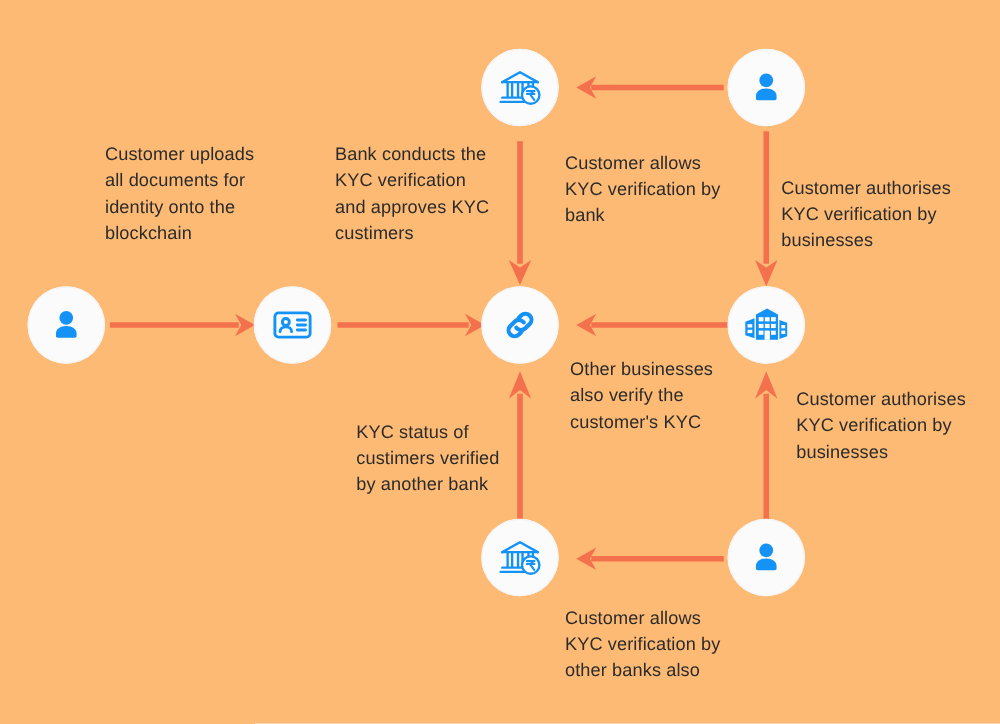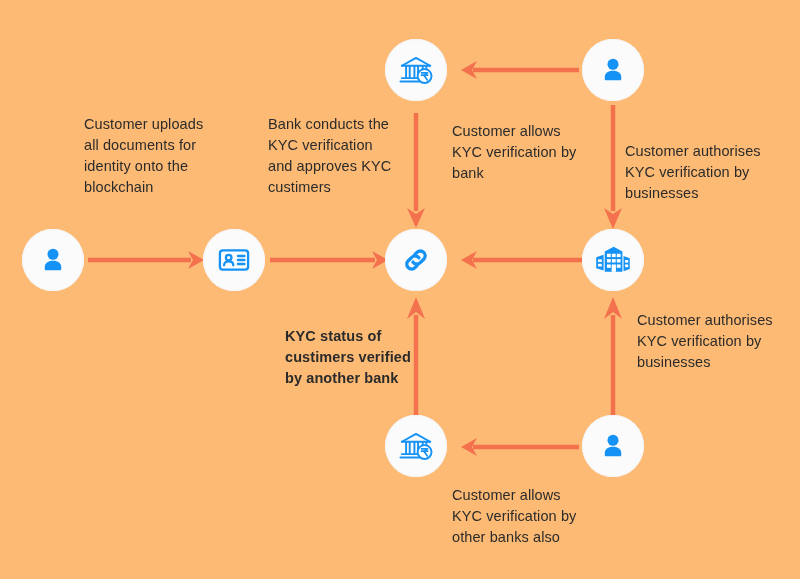--- a/index.html
+++ b/index.html
@@ -248,22 +248,25 @@
 custimers</div>
 
   <div class="caption" style="left:452px; top:121px; width:165px;">Customer allows
 KYC verification by
 bank</div>
 
   <div class="caption" style="left:625px; top:141px; width:180px;">Customer authorises
 KYC verification by
 businesses</div>
 
-
-  <div class="caption" style="left:285px; top:326px; width:170px;font-weight:bold;">KYC status of
+  <div class="caption" style="left:456px; top:286px; width:175px;">Other businesses
+also verify the
+customer's KYC</div>
+
+  <div class="caption" style="left:285px; top:336px; width:170px;">KYC status of
 custimers verified
 by another bank</div>
 
   <div class="caption" style="left:637px; top:310px; width:180px;">Customer authorises
 KYC verification by
 businesses</div>
 
   <div class="caption" style="left:452px; top:485px; width:175px;">Customer allows
 KYC verification by
 other banks also</div>

